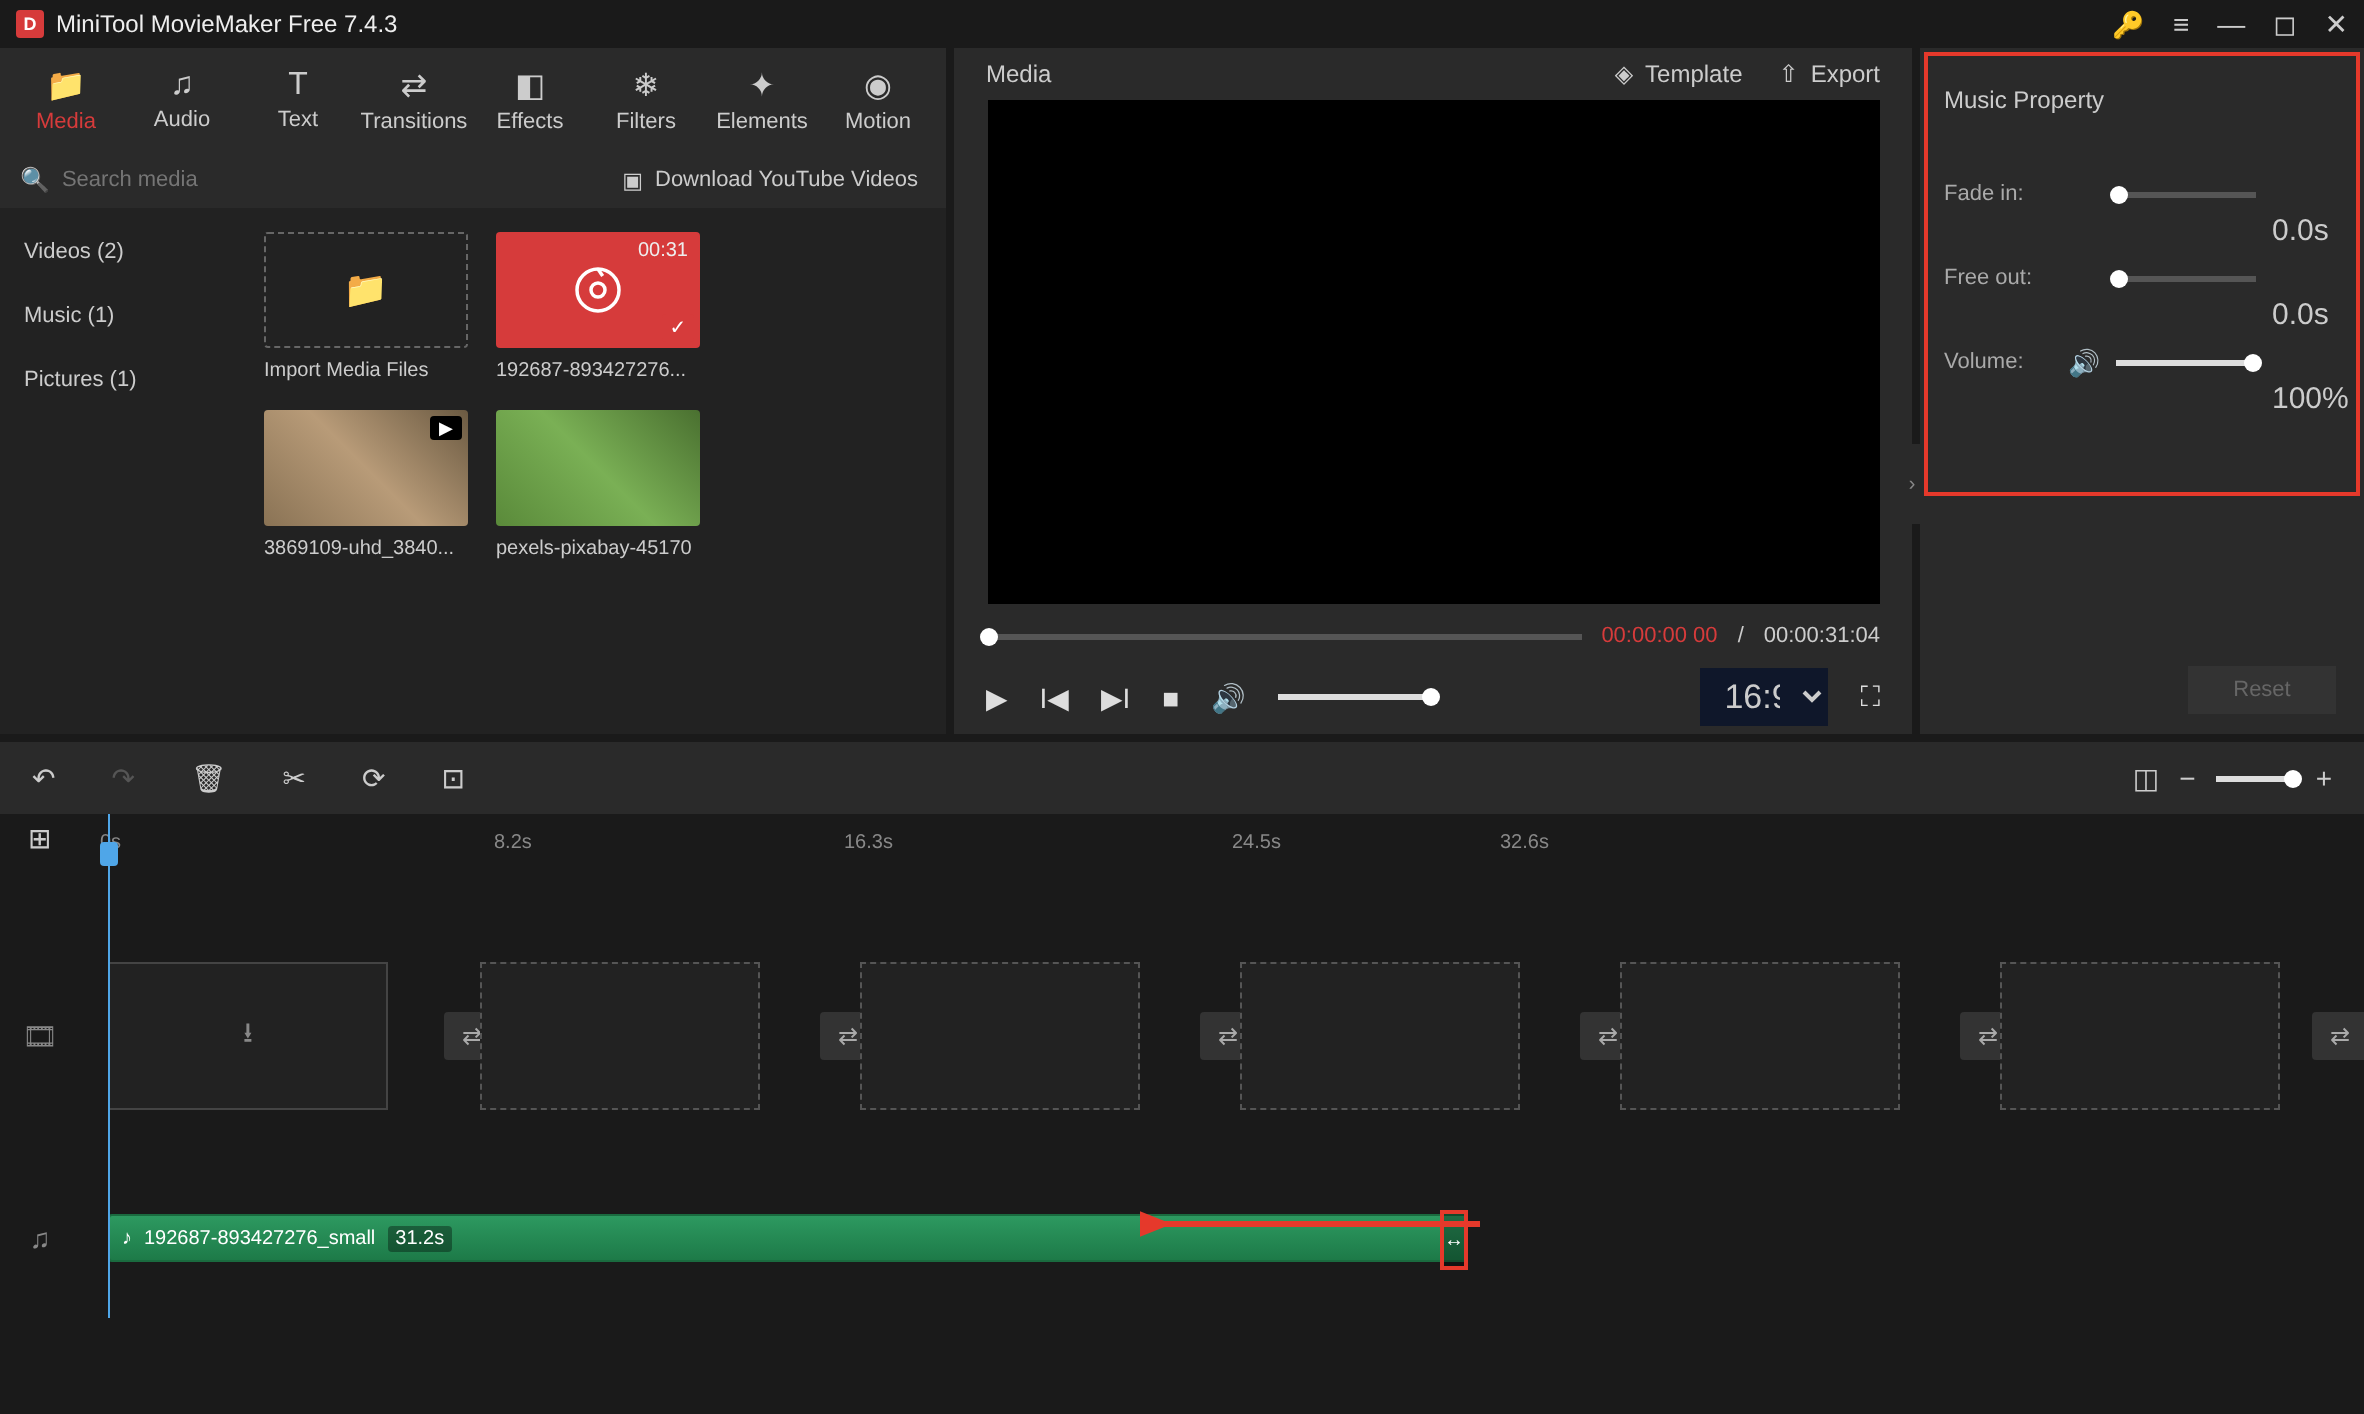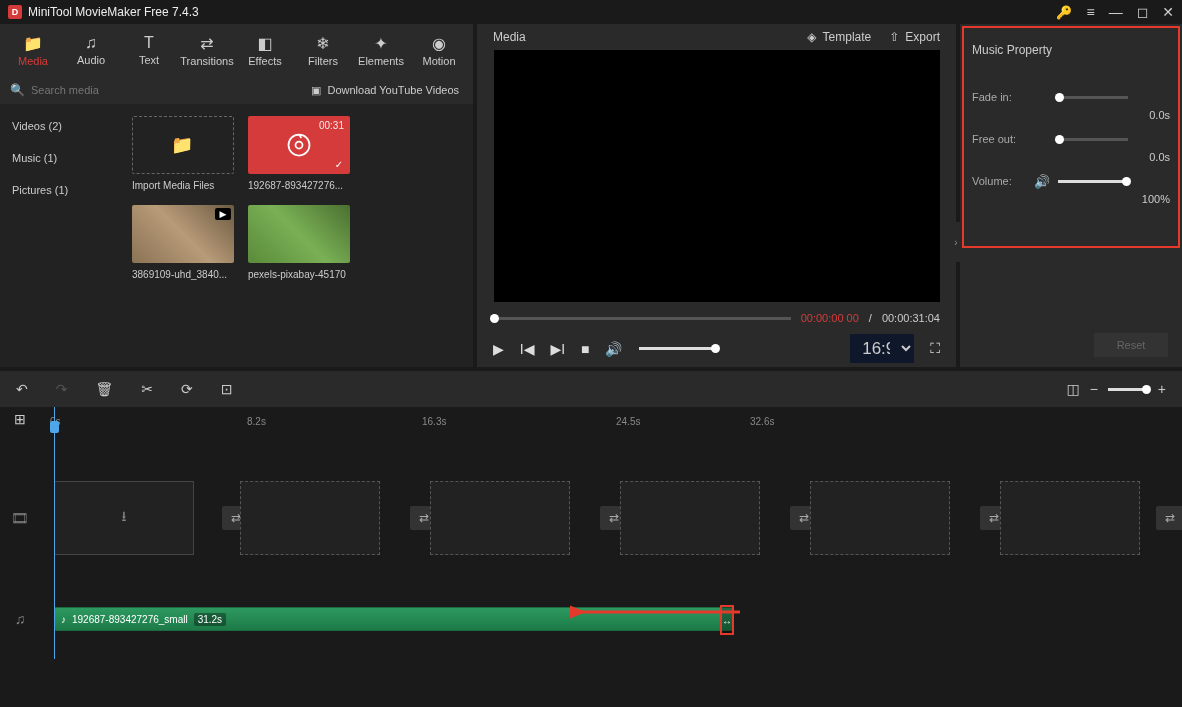--- a/index.html
+++ b/index.html
@@ -64,21 +64,21 @@
 .prop-col { width: 222px; background: #2a2a2a; margin-left: 4px; display: flex; flex-direction: column; position: relative; }
 .prop-highlight { position: absolute; top: 2px; left: 2px; right: 2px; height: 222px; border: 2px solid #e5392b; pointer-events: none; }
 .prop-head { height: 52px; display: flex; align-items: center; padding-left: 12px; color: #ccc; font-size: 12px; }
 .prop-row { height: 42px; display: flex; align-items: center; padding: 0 12px; gap: 8px; }
 .prop-label { width: 54px; color: #aaa; font-size: 11px; }
 .prop-icon { width: 16px; color: #ccc; text-align:center; font-size:13px;}
 .prop-slider { flex: 1; height: 3px; background: #555; position: relative; }
 .prop-dot { width: 9px; height: 9px; background: #fff; border-radius: 50%; position: absolute; left: -3px; top: -3px; }
 .prop-dot.right { left: auto; right: -3px; }
 .prop-fill { height:3px; background:#ddd; width:100%;}
-.prop-val { width: 34px; text-align: right; color: #ccc; font-size: 11px; margin-top: 36px; }
+.prop-val { width: 34px; text-align: left; color: #ccc; font-size: 15px; margin-top: 36px; }
 .collapse-tab { position: absolute; left: -8px; top: 198px; width: 8px; height: 40px; background: #2a2a2a; display:flex;align-items:center;justify-content:center;color:#888;font-size:10px;cursor:pointer;}
 .reset-btn { position: absolute; bottom: 10px; right: 14px; width: 74px; height: 24px; background: #333; color: #666; font-size: 11px; display:flex;align-items:center;justify-content:center;cursor:pointer;}
 
 .timeline-tools { height: 36px; background: #2a2a2a; display: flex; align-items: center; padding: 0 16px; gap: 28px; margin-top: 4px; position:relative;}
 .tl-tool { color: #ccc; cursor: pointer; font-size: 14px; }
 .tl-tool.disabled { color: #555; }
 .tl-right { margin-left: auto; display: flex; align-items: center; gap: 10px; }
 .zoom-bar { width: 40px; height: 3px; background: #555; position: relative; }
 .zoom-fill { width: 40px; height: 3px; background: #ddd; }
 .zoom-dot { width: 9px; height: 9px; background: #fff; border-radius: 50%; position: absolute; right: -3px; top: -3px; }

